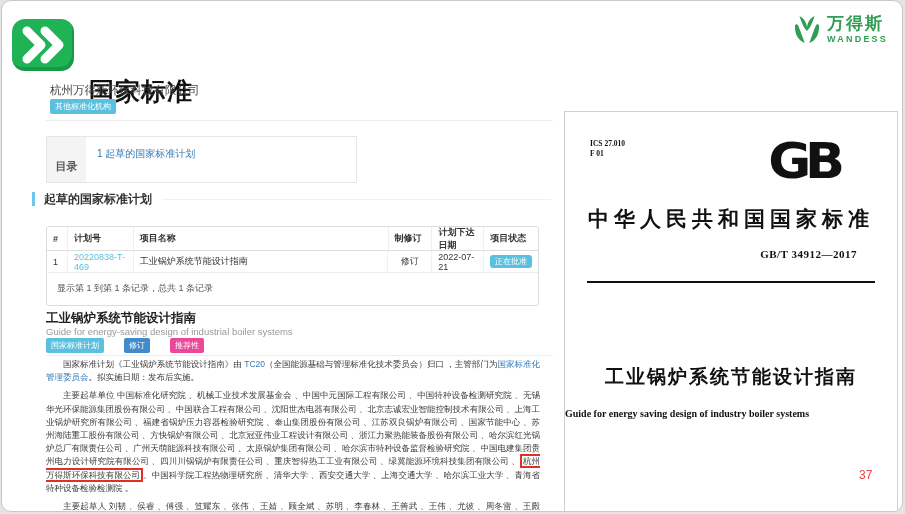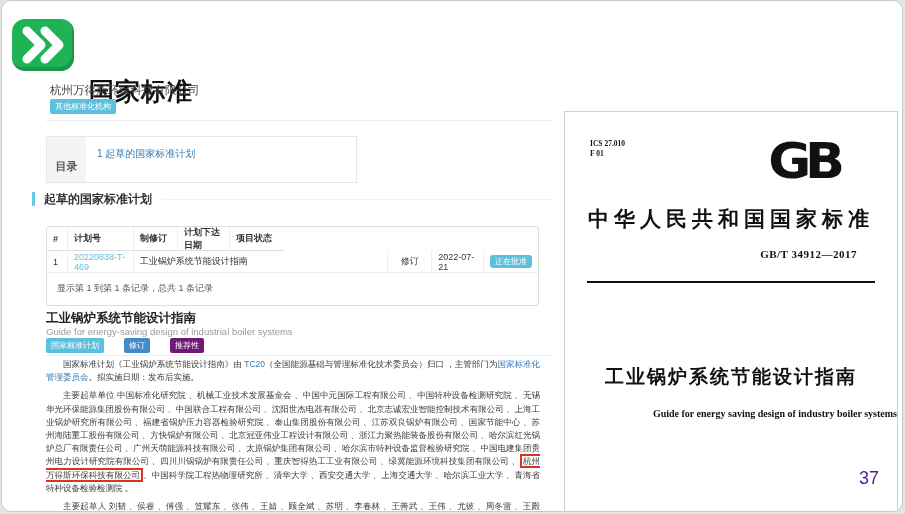--- a/index.html
+++ b/index.html
@@ -37,71 +37,83 @@
   .c0{width:20px;} .c1{width:66px;} .c2{width:256px;} .c3{width:44px; justify-content:center;} .c4{width:52px; justify-content:center;} .c5{width:55px; justify-content:center;}
   .trow.head .c3,.trow.head .c4,.trow.head .c5{justify-content:flex-start;}
   .plan-link { color:#5bc0de; cursor:pointer; }
   .status-badge { background:#5bc0de; color:#fff; font-size:8px; padding:1px 5px; border-radius:3px; white-space:nowrap; }
   .table-footer { padding:9px 10px 10px; font-size:9px; color:#555; }
 
   .std-title { position:absolute; left:14px; top:231px; font-family:"Liberation Serif",serif; font-weight:bold; font-size:12.5px; color:#222; }
   .std-sub { position:absolute; left:14px; top:247px; font-size:9.5px; color:#999; }
   .std-tags { position:absolute; left:14px; top:259px; display:flex; gap:20px; }
   .tag { color:#fff; font-size:8px; padding:2px 5px; border-radius:2px; }
-  .tag-plan { background:#5bc0de; } .tag-rev { background:#428bca; } .tag-rec { background:#701a75; }
+  .tag-plan { background:#5bc0de; } .tag-rev { background:#428bca; } .tag-rec { background:#ec4899; }
   .divider-b { position:absolute; left:14px; right:0; top:276px; border-top:1px solid #ededed; }
 
   .paras { position:absolute; left:14px; top:279px; width:494px; font-size:8.5px; color:#3a3a3a; line-height:13.2px; text-align:justify; }
   .paras p { text-indent:2em; margin-bottom:5px; }
   .plink { color:#337ab7; cursor:pointer; }
   .redbox { border:2px solid #e03024; padding:0 1px; }
 
   
   .cover { position:absolute; left:562px; top:110px; width:334px; height:402px; background:#fff; border:1px solid #cfcfcf; border-bottom:none; }
   .ics { position:absolute; left:25px; top:27px; font-family:"Liberation Serif",serif; font-weight:bold; font-size:7.5px; line-height:10px; color:#111; }
   .gb-logo { position:absolute; left:205px; top:24px; font-family:"DejaVu Sans",sans-serif; font-weight:bold; font-size:50px; line-height:50px; letter-spacing:-6px; color:#111; transform:scaleX(1.05); }
   .cover-title { position:absolute; left:0; right:0; top:93px; text-align:center; font-family:"Liberation Serif",serif; font-weight:bold; font-size:21px; letter-spacing:5px; color:#111; white-space:nowrap; }
   .std-no { position:absolute; right:40px; top:136px; font-family:"Liberation Serif",serif; font-weight:bold; font-size:11px; letter-spacing:.5px; color:#111; }
   .cover-line { position:absolute; left:22px; right:22px; top:169px; border-top:2px solid #111; }
   .doc-title { position:absolute; left:0; right:0; top:252px; text-align:center; font-size:19px; font-weight:bold; letter-spacing:2px; color:#111; white-space:nowrap; }
-  .doc-sub { position:absolute; left:0; right:0; top:296px; text-align:right; font-family:"Liberation Serif",serif; font-weight:bold; font-size:10px; color:#111; }
-  .page-num { position:absolute; left:857px; top:467px; font-size:18px; color:#4c1d95; }
+  .doc-sub { position:absolute; left:0; right:0; top:296px; text-align:left; font-family:"Liberation Serif",serif; font-weight:bold; font-size:10px; color:#111; }
+  .page-num { position:absolute; left:857px; top:467px; font-size:12px; color:#ef4444; }
 </style>
 </head>
 <body>
 
 <div class="slide">
 
   <div class="hdr-icon">
     <svg width="48" height="40" viewBox="0 0 48 40">
       <path d="M8 6 L22 20 L8 34" fill="none" stroke="#ffffff" stroke-width="9" stroke-linecap="round" stroke-linejoin="round"></path>
       <path d="M26 6 L40 20 L26 34" fill="none" stroke="#ffffff" stroke-width="9" stroke-linecap="round" stroke-linejoin="round"></path>
     </svg>
   </div>
   <div class="page-title">国家标准</div>
 
+  <div class="brand">
+    <svg width="30" height="33" viewBox="0 0 40 44">
+      <path d="M4 16 Q3 34 17 40 Q12 26 8 16 Q6 14 4 16 Z" fill="#2f9e53"></path>
+      <path d="M36 16 Q37 34 23 40 Q28 26 32 16 Q34 14 36 16 Z" fill="#2f9e53"></path>
+      <path d="M10 4 C16 7 19 12 20 19 C21 12 24 7 30 4 C27 14 24 20 20 24 C16 20 13 14 10 4 Z" fill="#2f9e53"></path>
+    </svg>
+    <div class="brand-text">
+      <span class="brand-cn">万得斯</span>
+      <span class="brand-en">WANDESS</span>
+    </div>
+  </div>
 
   <div class="webpage">
     <div class="company-name">杭州万得斯环保科技有限公司</div>
     <div class="company-tag">其他标准化机构</div>
     <div class="divider-a"></div>
 
     <div class="toc-box">
       <div class="toc-label">目录</div>
       <div class="toc-link">1 起草的国家标准计划</div>
     </div>
 
     <div class="sec-bar"></div>
     <div class="sec-title">起草的国家标准计划</div>
     <div class="sec-line"></div>
 
     <div class="table-box">
       <div class="trow head">
         <div class="tcell c0">#</div>
         <div class="tcell c1">计划号</div>
+        <div class="tcell c2">项目名称</div>
         <div class="tcell c3">制修订</div>
         <div class="tcell c4">计划下达日期</div>
         <div class="tcell c5">项目状态</div>
       </div>
       <div class="trow data">
         <div class="tcell c0">1</div>
         <div class="tcell c1">
             <span class="plan-link">20220838-T-469</span>
           </div>
         <div class="tcell c2">工业锅炉系统节能设计指南</div>

